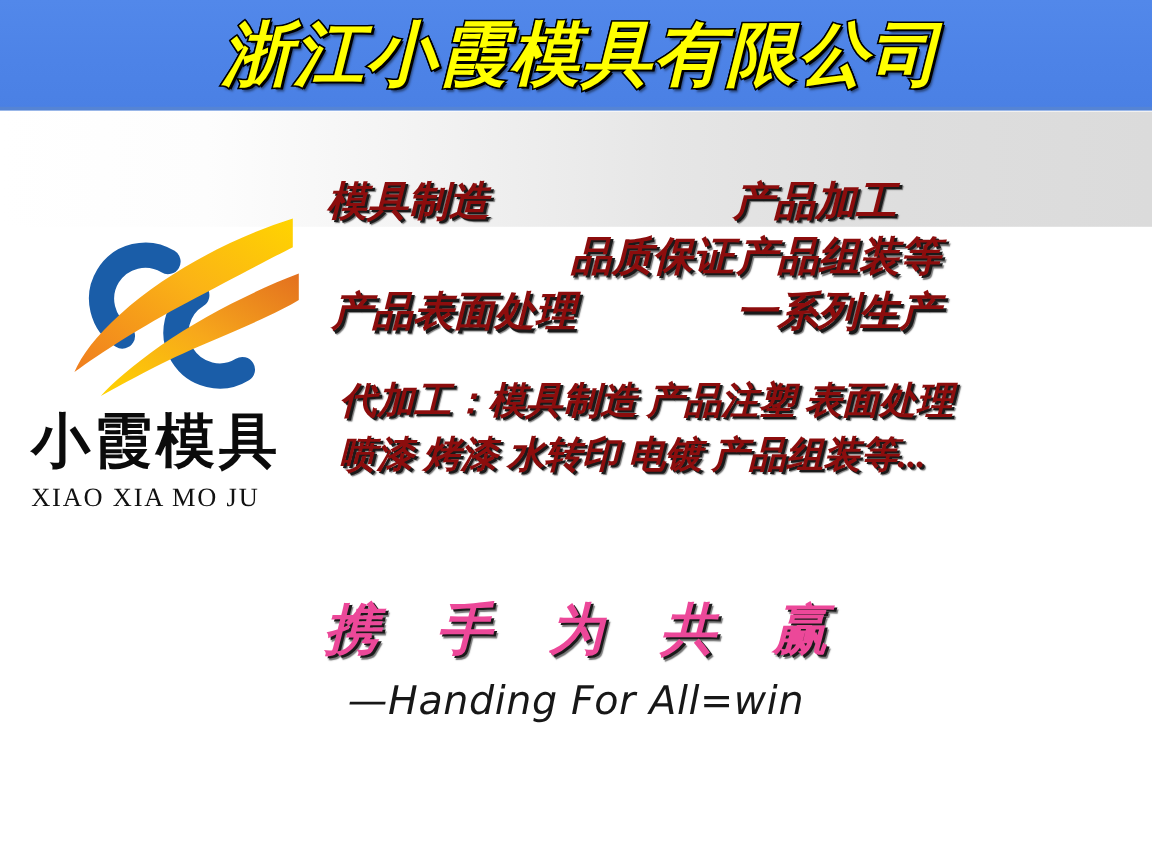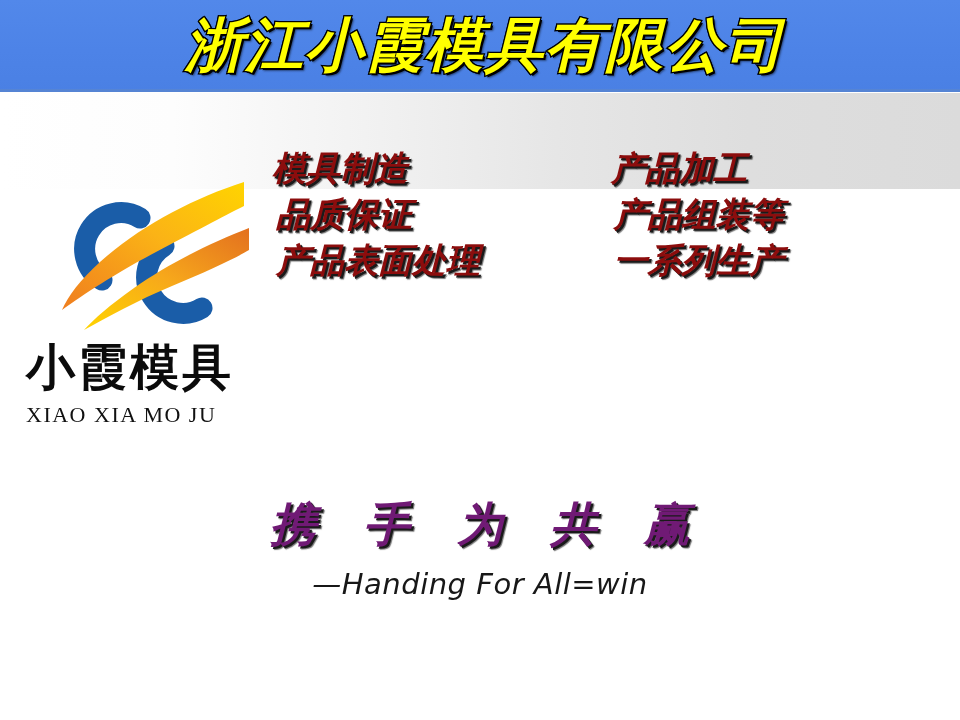--- a/index.html
+++ b/index.html
@@ -146,21 +146,21 @@
     width: 340px;
     font-size: 34px;
     line-height: 44px;
   }
   .service-row .col-right {
     width: 280px;
     font-size: 34px;
     line-height: 44px;
   }
   .service-row.r1 .col-left { padding-left: 2px; }
-  .service-row.r2 .col-left { padding-left: 6px; }
+  .service-row.r2 .col-left { padding-left: 6px; text-align: right; }
   .service-row.r3 .col-left { padding-left: 6px; }
   .service-row.r2 .col-right,
   .service-row.r3 .col-right { padding-left: 2px; }
 
   
   .subcontract {
     position: absolute;
     left: 283px;
     top: 311px;
     width: 600px;
@@ -177,26 +177,26 @@
     left: 0;
     top: 494px;
     width: 960px;
     text-align: center;
   }
   .slogan .slogan-cn {
     font-size: 46px;
     line-height: 62px;
     letter-spacing: 18px;
     padding-left: 18px;
-    color: #701a75;
+    color: #ec4899;
   }
   .slogan .slogan-en {
     margin-top: 10px;
     font-family: "DejaVu Sans", "Liberation Sans", sans-serif;
-    font-size: 29px;
+    font-size: 33px;
     line-height: 36px;
     font-style: italic;
     color: #171717;
     letter-spacing: .5px;
     white-space: nowrap;
   }
 </style>
 </head>
 <body>
 
@@ -248,19 +248,23 @@
     <div class="service-row r2">
       <div class="red-text col-left">品质保证</div>
       <div class="red-text col-right">产品组装等</div>
     </div>
     <div class="service-row r3">
       <div class="red-text col-left">产品表面处理</div>
       <div class="red-text col-right">一系列生产</div>
     </div>
   </div>
 
+  <div class="subcontract">
+    <div class="red-text line">代加工：模具制造 产品注塑 表面处理</div>
+    <div class="red-text line">喷漆 烤漆 水转印 电镀 产品组装等...</div>
+  </div>
 
   <div class="slogan">
     <div class="red-text slogan-cn">携 手 为 共 赢</div>
     <div class="slogan-en">—Handing For All=win</div>
   </div>
 
 </div>
 
 </body></html>

